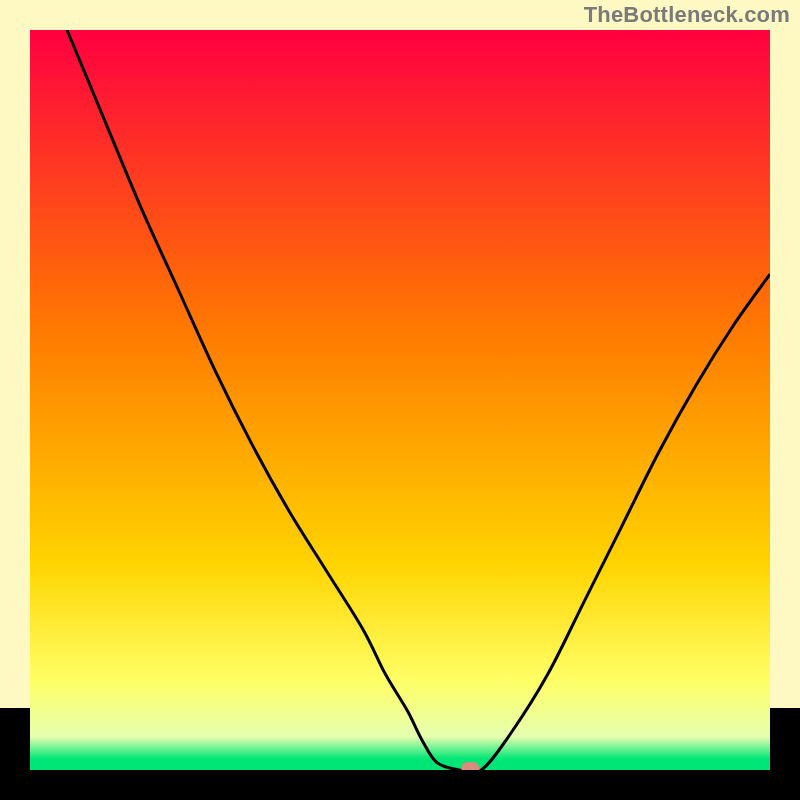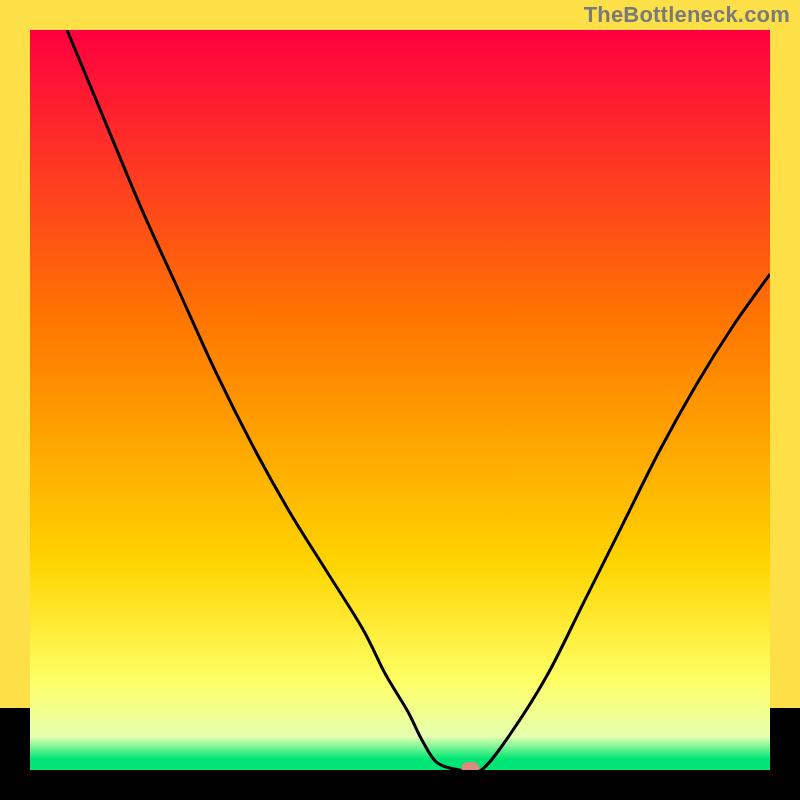--- a/index.html
+++ b/index.html
@@ -7,21 +7,21 @@
     padding: 0;
     width: 800px;
     height: 800px;
     background: #000;
     overflow: hidden;
   }
   .frame {
     position: relative;
     width: 800px;
     height: 708px;
-    background: #fde047;
+    background: #fef9c3;
   }
   .watermark {
     position: absolute;
     top: 2px;
     right: 10px;
     color: #7a7a7a;
     font-family: Arial, Helvetica, sans-serif;
     font-size: 22px;
     font-weight: 600;
     letter-spacing: 0.2px;

